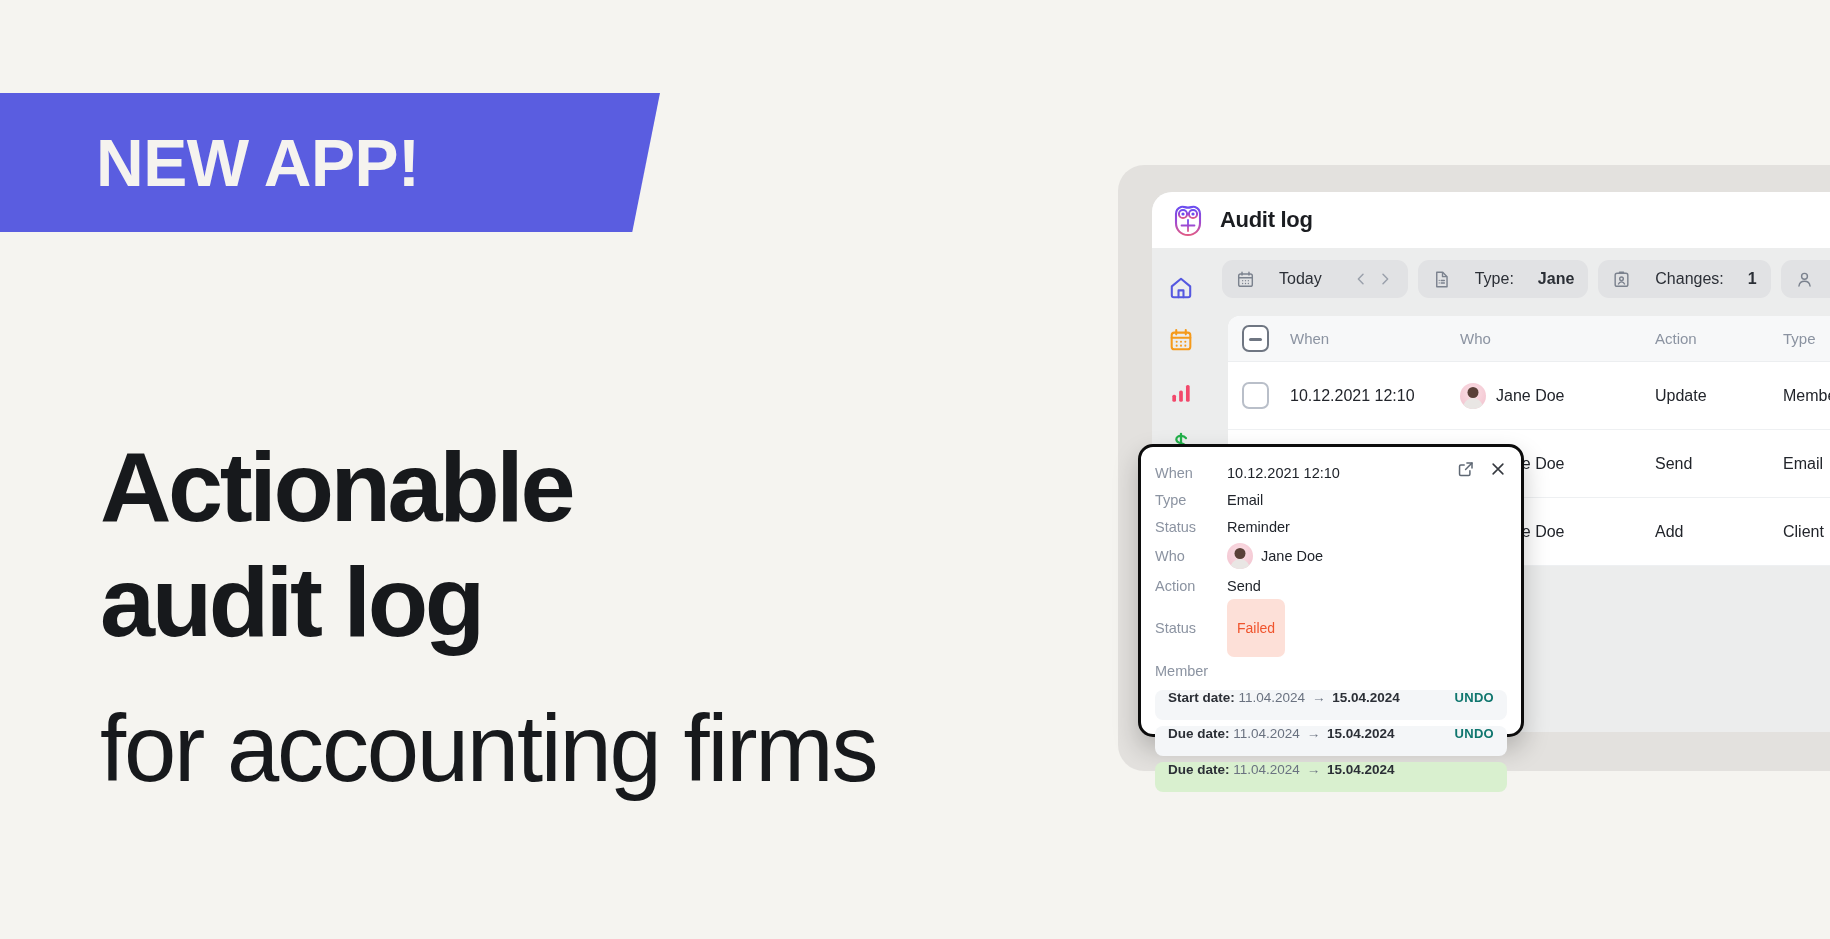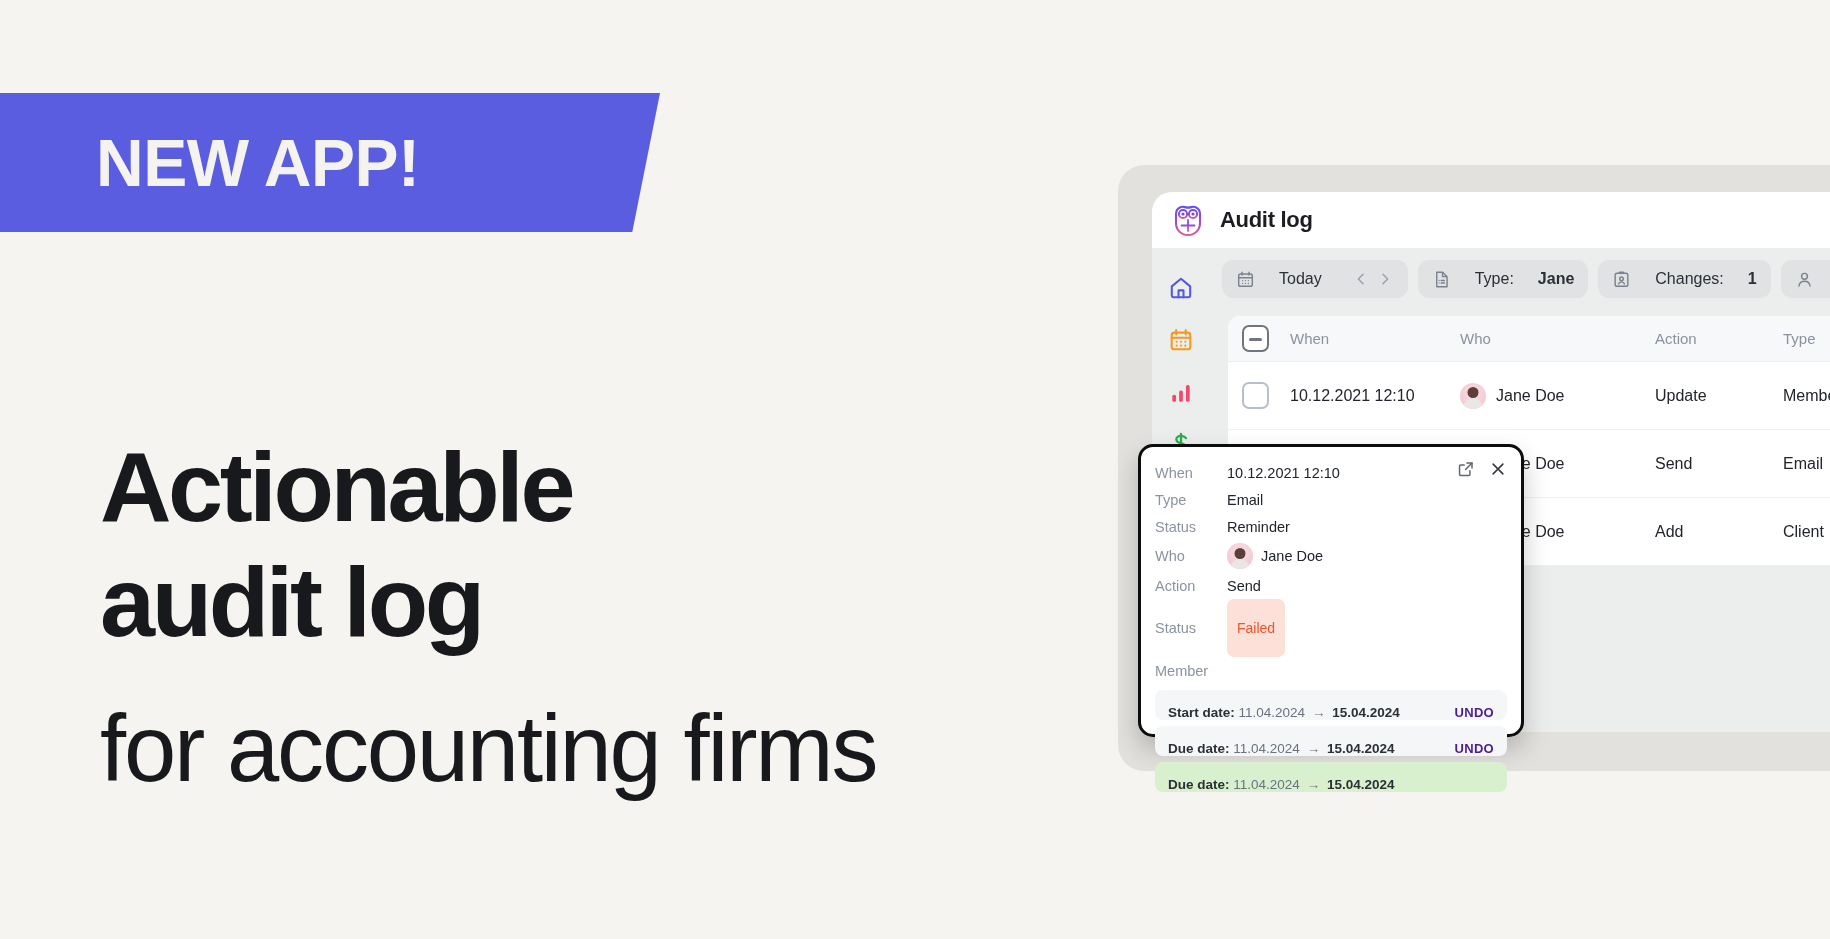--- a/index.html
+++ b/index.html
@@ -164,27 +164,27 @@
   .p-row { display: flex; align-items: center; min-height: 27px; }
   .p-label { width: 72px; flex: 0 0 72px; font-size: 14.5px; color: #8b93a1; }
   .p-val { font-size: 14.5px; color: #20242b; display:flex; align-items:center; gap:8px; }
   .p-actions { position: absolute; right: 14px; top: 13px; display: flex; gap: 14px; align-items:center; }
   .badge-failed {
     background: #fde0d8; color: #f0542d; font-size: 14px;
     border-radius: 7px; padding: 21px 10px;
   }
   .chg {
     height: 30px; border-radius: 8px; background: #f4f6f8;
-    display: flex; align-items: flex-end; justify-content: space-between;
+    display: flex; align-items: flex-start; justify-content: space-between;
     padding: 0 13px; margin-top: 6px; font-size: 13.5px; color: #2b2f36; gap: 16px;
   }
   .chg.green { background: #d9f0cf; }
   .chg b { font-weight: 700; }
   .chg .old { color: #6a7280; }
-  .undo { color: #4c1d95; font-weight: 700; font-size: 13px; letter-spacing: .3px; }
+  .undo { color: #0f766e; font-weight: 700; font-size: 13px; letter-spacing: .3px; }
   .arrow { color:#6a7280; padding: 0 3px; }
 </style>
 </head>
 <body>
 
 <div class="stage">
 
   <div class="banner">
     <div class="banner-text">NEW APP!</div>
   </div>

